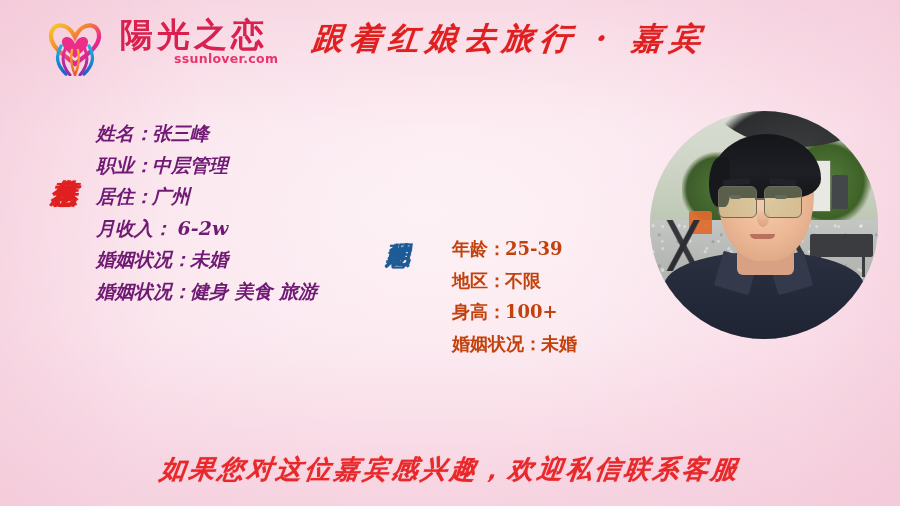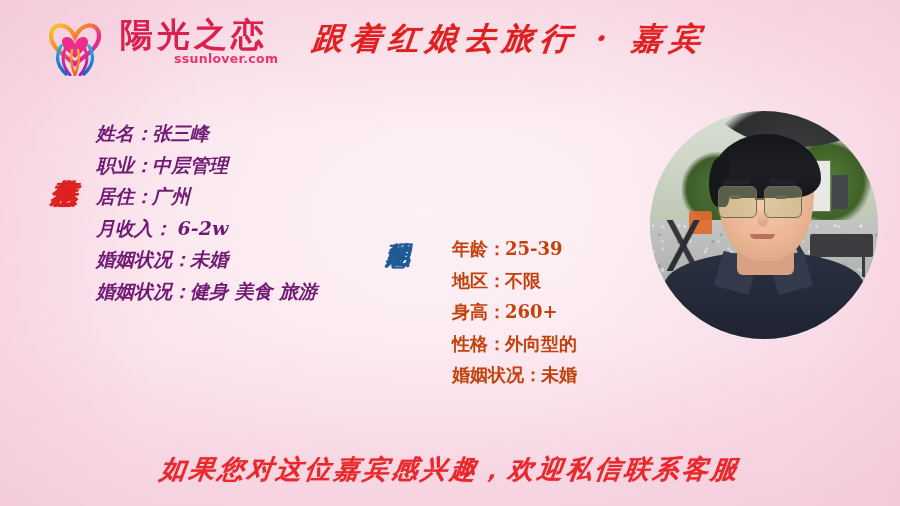--- a/index.html
+++ b/index.html
@@ -445,24 +445,21 @@
   <div class="vlabel ideal">理想的她</div>
 
   <div class="info-block ideal">
     <div class="info-row">
       <span class="k">年龄</span><span class="sep">：</span><span class="v">25-39</span>
     </div>
     <div class="info-row">
       <span class="k">地区</span><span class="sep">：</span><span class="v">不限</span>
     </div>
     <div class="info-row">
-      <span class="k">身高</span><span class="sep">：</span><span class="v">260+</span>
-    </div>
-    <div class="info-row">
-      <span class="k">性格</span><span class="sep">：</span><span class="v">外向型的</span>
+      <span class="k">身高</span><span class="sep">：</span><span class="v">100+</span>
     </div>
     <div class="info-row">
       <span class="k">婚姻状况</span><span class="sep">：</span><span class="v">未婚</span>
     </div>
   </div>
 
   <div class="portrait">
     <div class="ph-sky"></div>
     <div class="ph-trees"></div>
     <div class="ph-board"></div>

